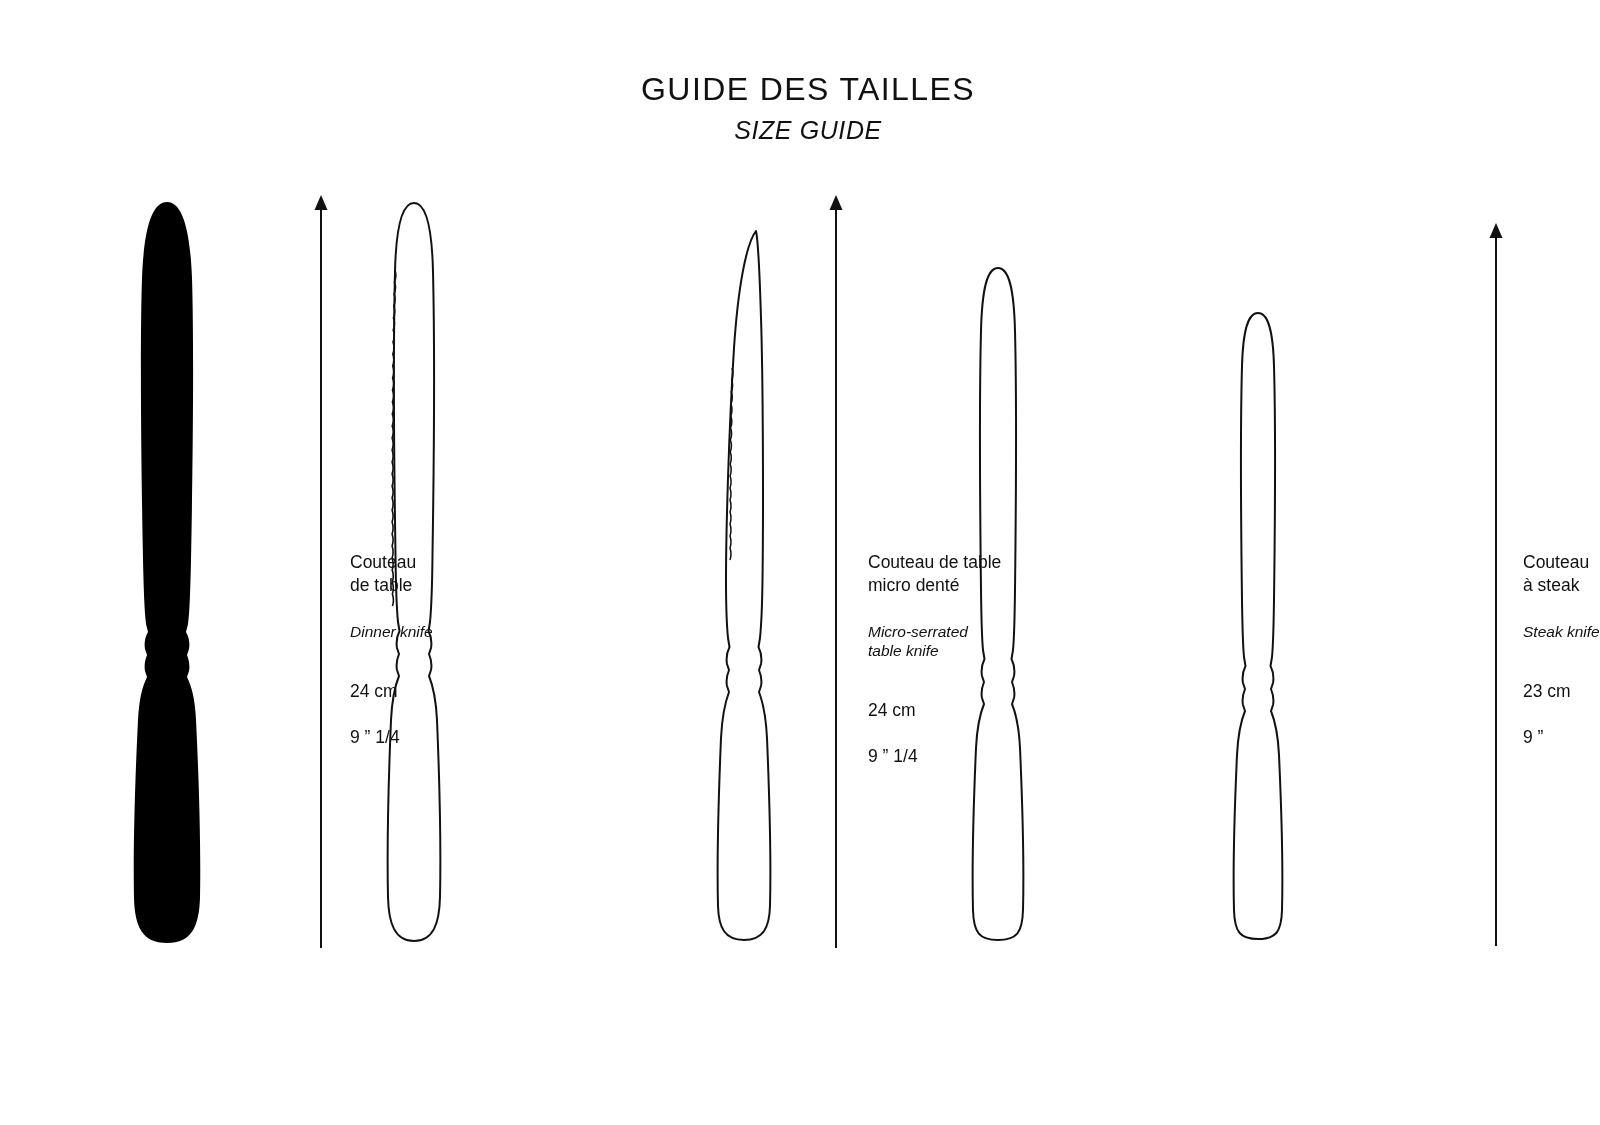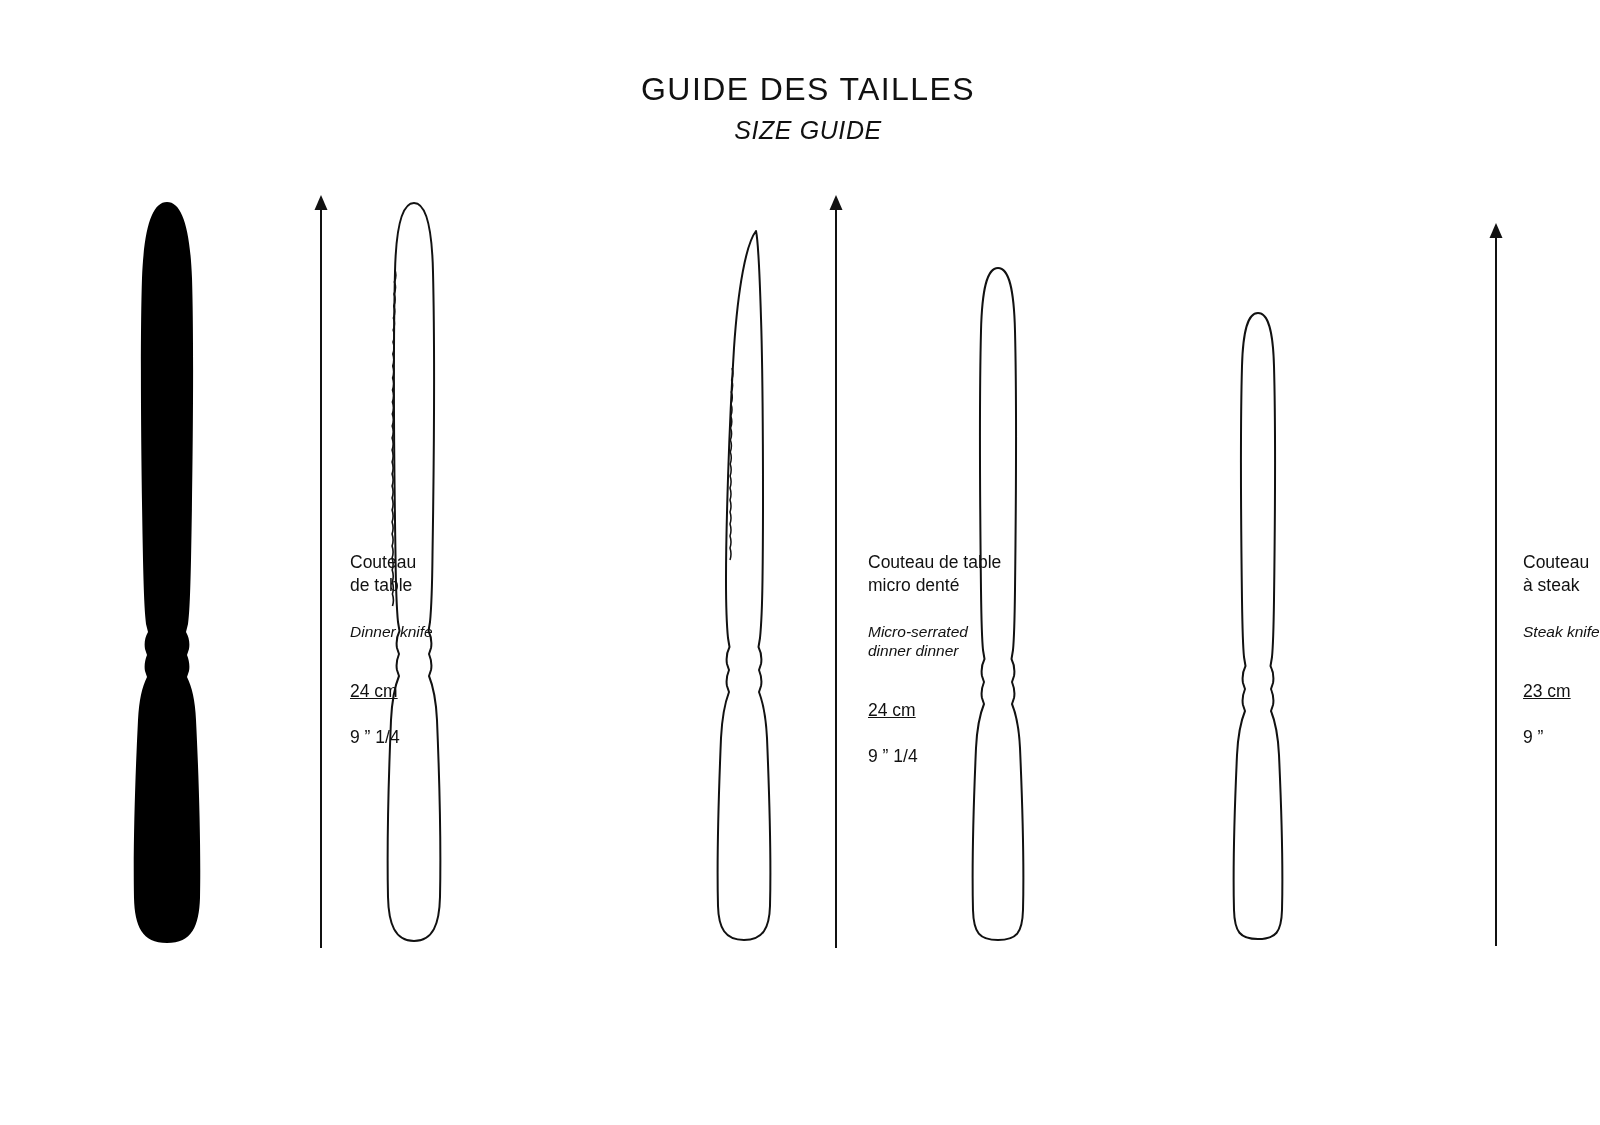--- a/index.html
+++ b/index.html
@@ -69,21 +69,20 @@
     font-size: 15.5px;
     line-height: 19px;
     margin-top: 2px;
     white-space: pre-line;
   }
   .caption .dims {
     display: block;
     margin-top: 16px;
     white-space: pre-line;
     line-height: 23px;
-    text-decoration: underline;
   }
   svg { display: block; overflow: visible; }
 </style>
 </head>
 <body>
 
 <div class="page">
 
   <div class="title-block">
     <div class="title-fr">GUIDE DES TAILLES</div>
@@ -174,21 +173,21 @@
     <div class="arrow-wrap" style="left:455px; top:194px;">
       <svg width="22" height="756" viewBox="0 0 22 756">
         <line x1="11" y1="10" x2="11" y2="754" stroke="#111" stroke-width="2"></line>
         <path d="M11 1 L4.5 16 L17.5 16 Z" fill="#111"></path>
       </svg>
     </div>
     <div class="caption" style="left:498px; top:528px; width:190px;">
       <span class="name">Couteau de table
 micro denté</span>
       <span class="sub">Micro-serrated
-dinner dinner</span>
+table knife</span>
       <span class="dims">24 cm</span>
       <span class="name">9 ” 1/4</span>
     </div>
   </div>
 
   <div class="knife-col" style="left:700px; width:240px;">
     <div class="knife-art" style="left:8px; top:228px;">
       <svg width="72" height="715" viewBox="0 0 72 715">
         <g fill="none" stroke="#111" stroke-width="2" stroke-linejoin="round">
           <path d="M48 3

